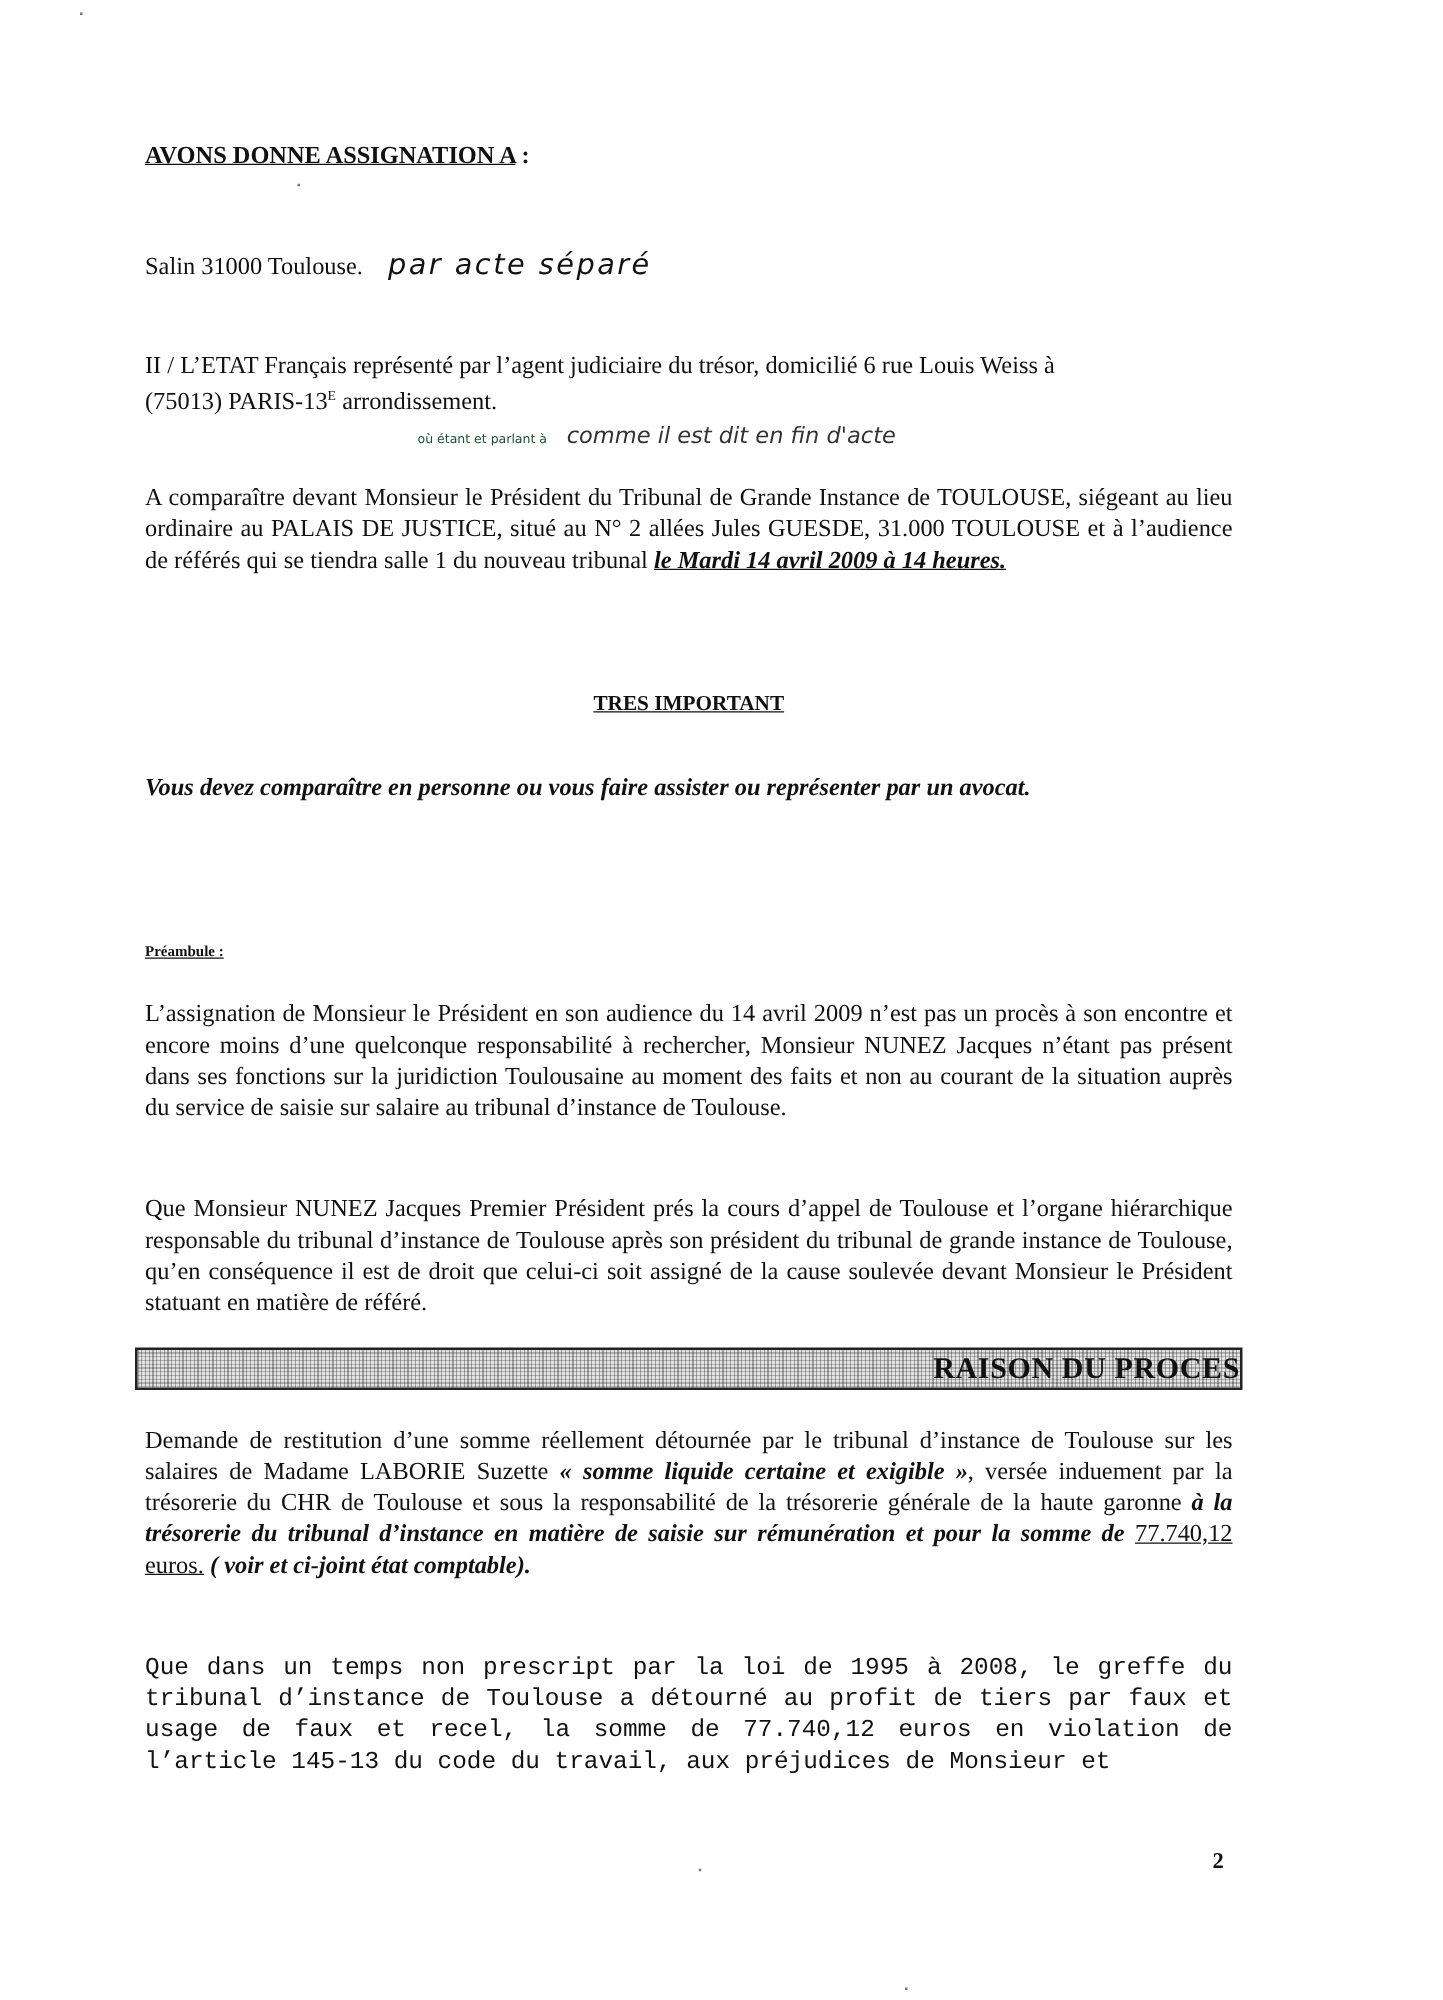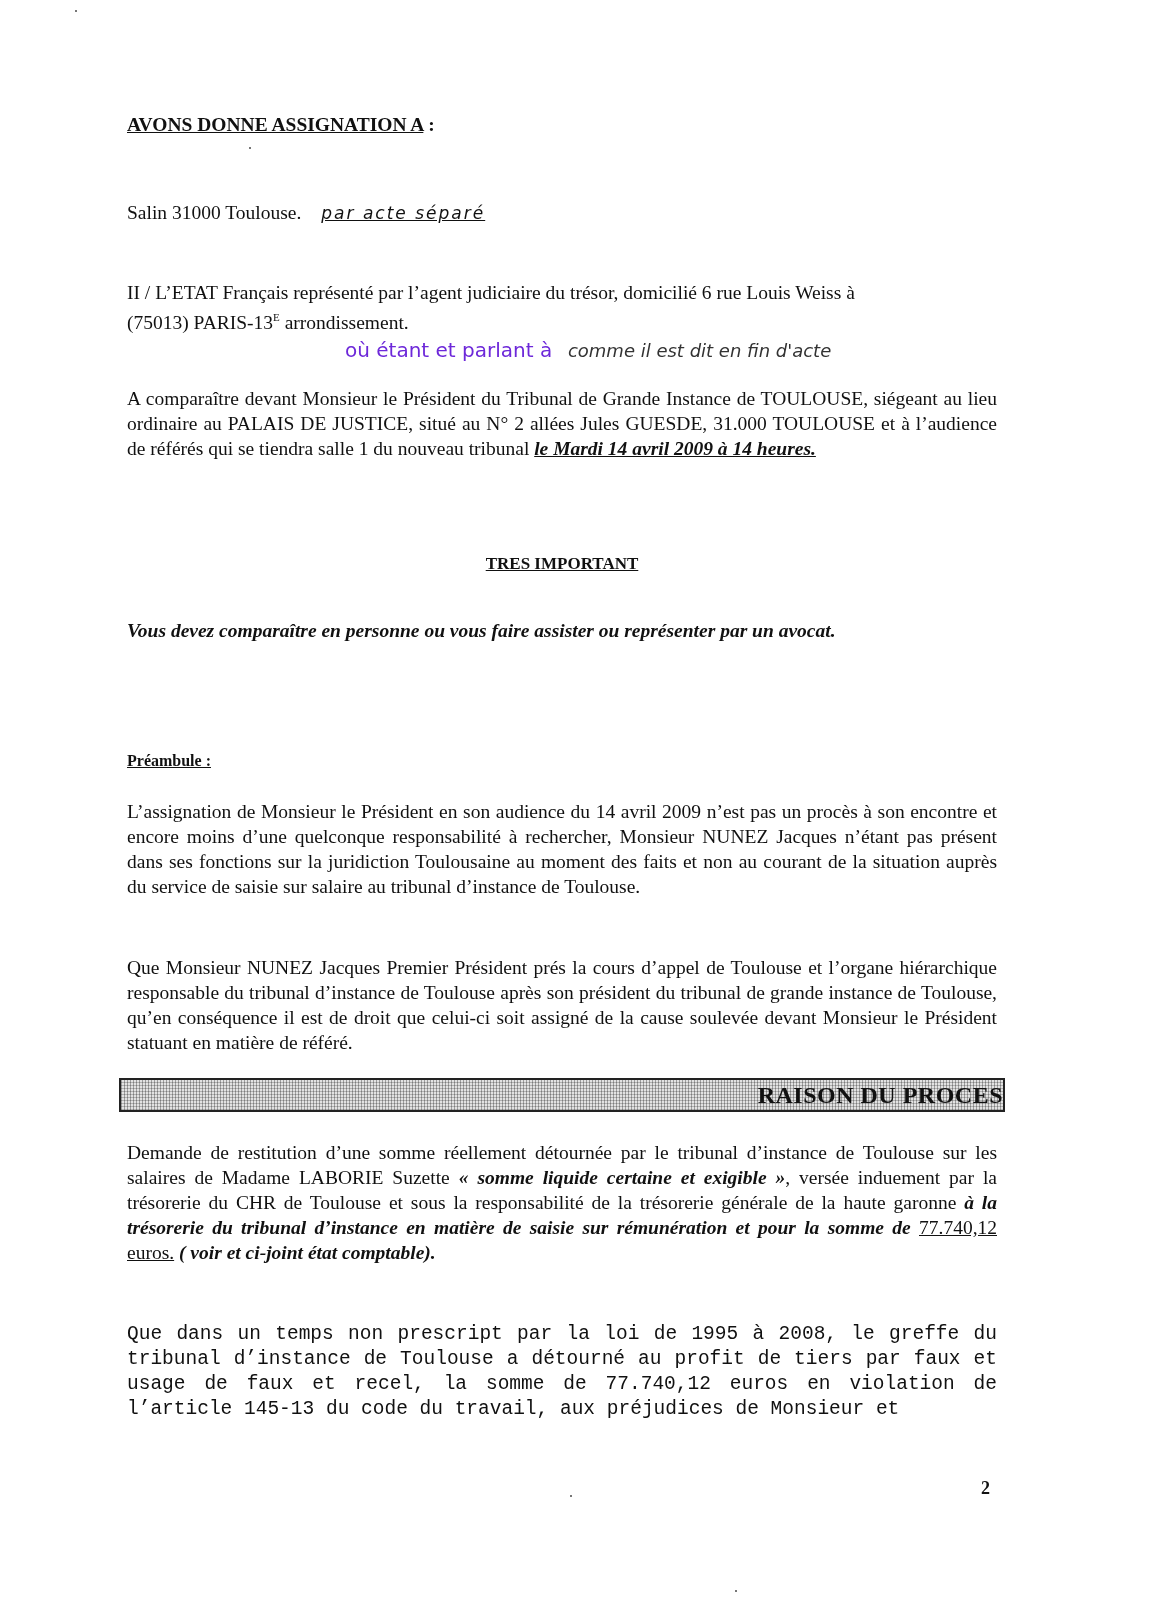--- a/index.html
+++ b/index.html
@@ -1,26 +1,26 @@
 <!DOCTYPE html>
 <html><head>
 <meta charset="utf-8">
 <style>
   html, body { margin: 0; padding: 0; background: #fff; }
   body { width: 1154px; height: 1600px; position: relative; overflow: hidden;
          font-family: "Liberation Serif", serif; color: #111; }
-  .page { position: absolute; left: 15px; top: 0; width: 929px; height: 1600px; }
+  .page { position: absolute; left: 4px; top: 0; width: 929px; height: 1600px; }
   .blk { position: absolute; left: 112px; width: 870px; font-size: 19.5px; line-height: 25px; }
   .just { text-align: justify; text-align-last: left; }
   .u { text-decoration: underline; }
   .b { font-weight: bold; }
   .bi { font-weight: bold; font-style: italic; }
-  .hand { font-family: "DejaVu Sans", sans-serif; font-style: italic; font-size: 17px; letter-spacing: 2px; margin-left: 20px; text-decoration: underline; }
+  .hand { font-family: "DejaVu Sans", sans-serif; font-style: italic; font-size: 23px; letter-spacing: 2px; margin-left: 20px; }
   .stamp { position: absolute; left: 330px; top: 338px; font-family: "DejaVu Sans", sans-serif; font-size: 18px; color: #333; }
-  .stamp .small { font-size: 20px; color: #6d28d9; }
+  .stamp .small { font-size: 10px; color: #14532d; }
   .center { text-align: center; }
   .banner { position: absolute; left: 104px; top: 1078px; width: 882px; height: 30px;
             border: 2px solid #222;
             background: repeating-linear-gradient(0deg, #bbb 0 1px, #eee 1px 3px),
                         repeating-linear-gradient(90deg, #aaa 0 1px, #f2f2f2 1px 3px);
             background-blend-mode: multiply; }
   .banner span { display: block; text-align: right; font-weight: bold; font-size: 24px; line-height: 30px;
                  letter-spacing: 0.5px; }
   .pnum { position: absolute; left: 966px; top: 1478px; font-size: 18px; font-weight: bold; }
   .dot { position: absolute; width: 2px; height: 2px; background: #777; }
@@ -55,21 +55,21 @@
   <div class="blk center" style="top:550px;">
     <span class="b u" style="font-size:17px;">TRES IMPORTANT</span>
   </div>
 
   <div class="blk" style="top:618px;">
     <span class="bi">Vous devez comparaître en personne ou vous faire assister ou représenter par un avocat.</span>
   </div>
 
 
   <div class="blk" style="top:747px;">
-    <span class="b u" style="font-size:16px;">Préambule :</span>
+    <span class="b u" style="font-size:12px;">Préambule :</span>
   </div>
 
   <div class="blk just" style="top:799px;">
     <span>L’assignation de Monsieur le Président en son audience du 14 avril 2009 n’est pas un procès à son encontre et encore moins d’une quelconque responsabilité à rechercher, Monsieur NUNEZ Jacques n’étant pas présent dans ses fonctions sur la juridiction Toulousaine au moment des faits et non au courant de la situation auprès du service de saisie sur salaire au tribunal d’instance de Toulouse.</span>
   </div>
 
   <div class="blk just" style="top:955px;">
     <span>Que Monsieur NUNEZ Jacques Premier Président prés la cours d’appel de Toulouse et l’organe hiérarchique responsable du tribunal d’instance de Toulouse après son président du tribunal de grande instance de Toulouse, qu’en conséquence il est de droit que celui-ci soit assigné de la cause soulevée devant Monsieur le Président statuant en matière de référé.</span>
   </div>
 

